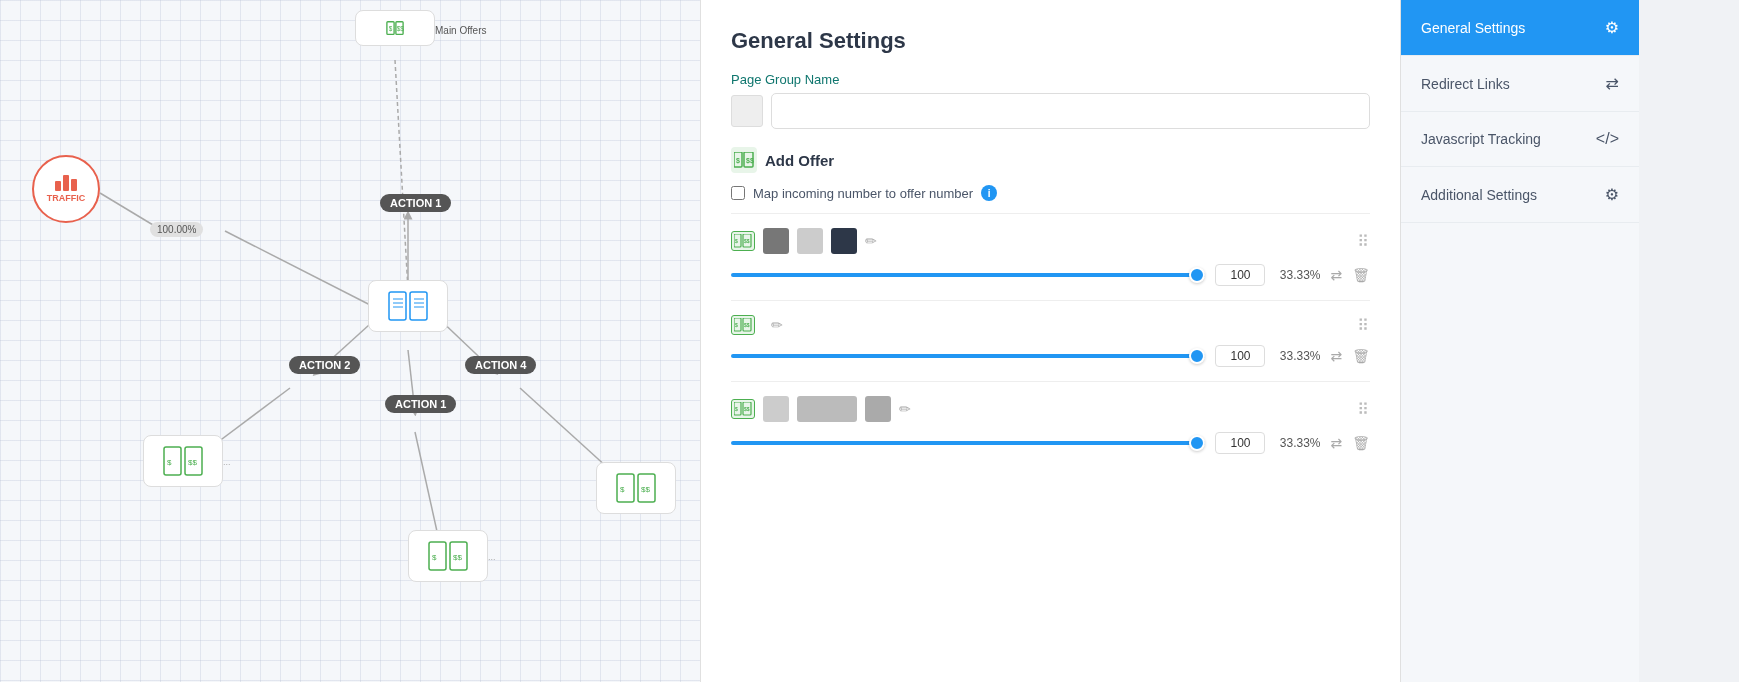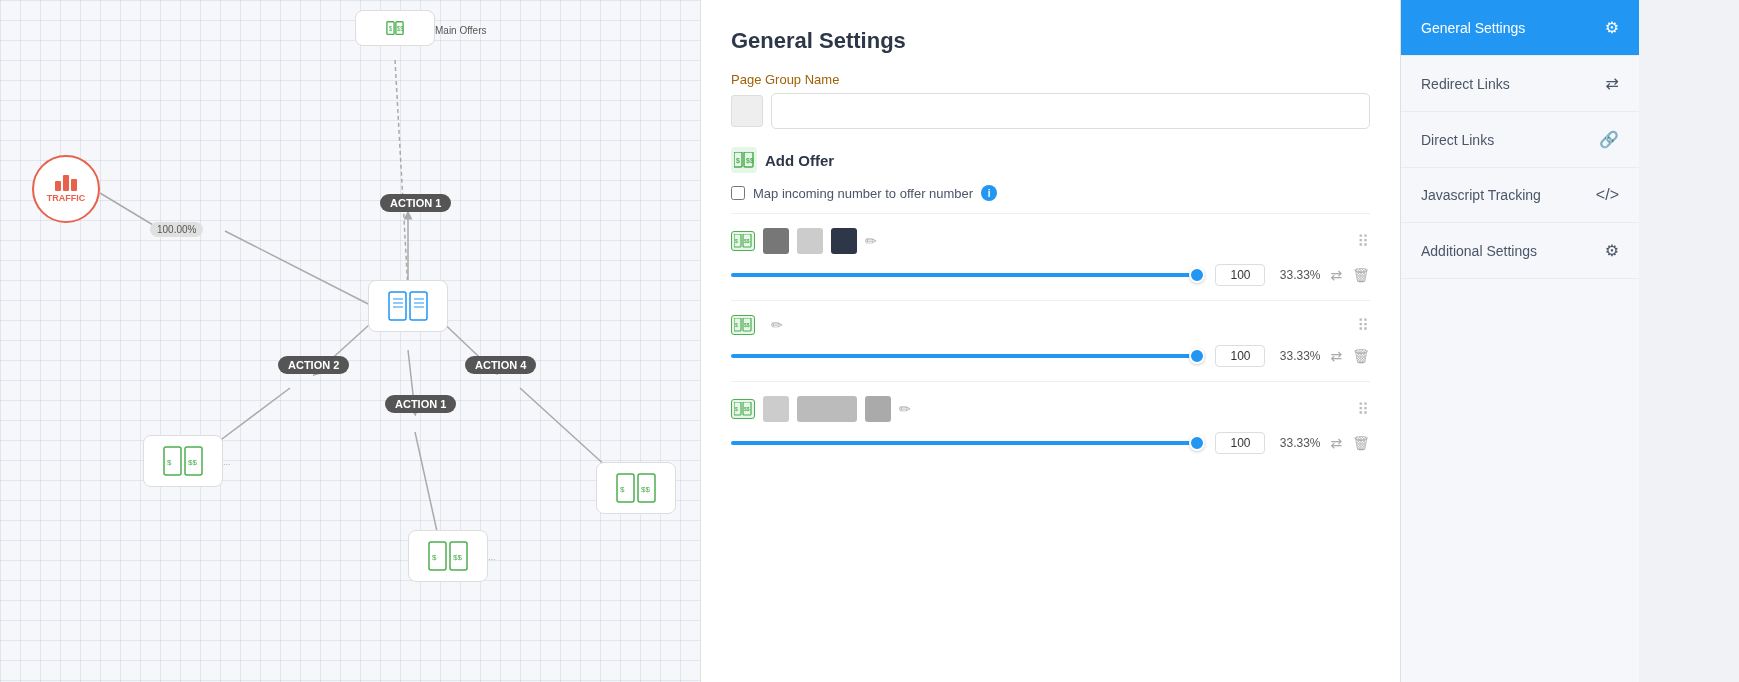--- a/index.html
+++ b/index.html
@@ -124,21 +124,21 @@
     .panel-title {
       font-size: 22px;
       font-weight: 600;
       color: #2d3748;
       margin-bottom: 18px;
     }
 
     .field-label {
       font-size: 13px;
       font-weight: 500;
-      color: #a16207;
+      color: #0f766e;
       margin-bottom: 6px;
     }
 
     .text-input {
       width: 100%;
       border: 1px solid #ddd;
       border-radius: 5px;
       padding: 8px 12px;
       font-size: 13px;
       color: #333;
@@ -435,21 +435,21 @@
         <line x1="26" y1="8" x2="36" y2="8" stroke="#2196f3" stroke-width="1"></line>
         <line x1="26" y1="12" x2="36" y2="12" stroke="#2196f3" stroke-width="1"></line>
         <line x1="26" y1="16" x2="36" y2="16" stroke="#2196f3" stroke-width="1"></line>
       </svg>
     </div>
   </div>
 
   <div class="node" style="left:380px;top:194px;">
     <div class="action-badge">ACTION 1</div>
   </div>
-  <div class="node" style="left:278px;top:356px;border-radius:9px;">
+  <div class="node" style="left:289px;top:356px;border-radius:9px;">
     <div class="action-badge">ACTION 2</div>
   </div>
   <div class="node" style="left:385px;top:395px;">
     <div class="action-badge">ACTION 1</div>
   </div>
   <div class="node" style="left:465px;top:356px;">
     <div class="action-badge">ACTION 4</div>
   </div>
 
   <div class="node" style="left:143px;top:435px;">
@@ -593,24 +593,20 @@
 <div id="sidebar">
   <div class="sidebar-item active">
     <span>General Settings</span>
     <span class="sidebar-icon">⚙</span>
   </div>
   <div class="sidebar-item">
     <span>Redirect Links</span>
     <span class="sidebar-icon">⇄</span>
   </div>
   <div class="sidebar-item">
-    <span>Direct Links</span>
-    <span class="sidebar-icon">🔗</span>
-  </div>
-  <div class="sidebar-item">
     <span>Javascript Tracking</span>
     <span class="sidebar-icon">&lt;/&gt;</span>
   </div>
   <div class="sidebar-item">
     <span>Additional Settings</span>
     <span class="sidebar-icon">⚙</span>
   </div>
 </div>
 
 </body></html>

